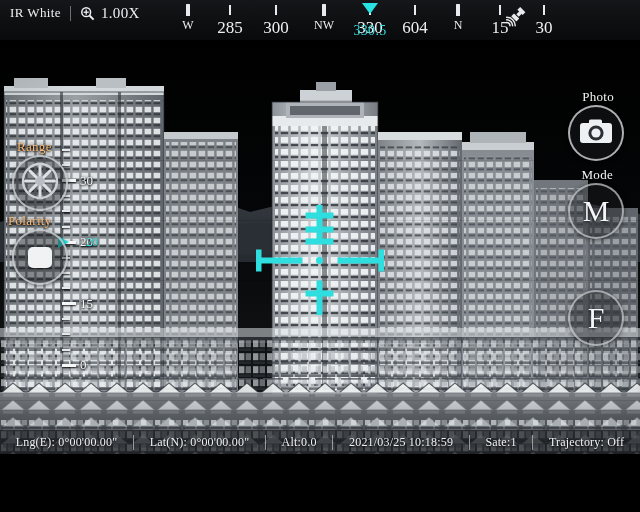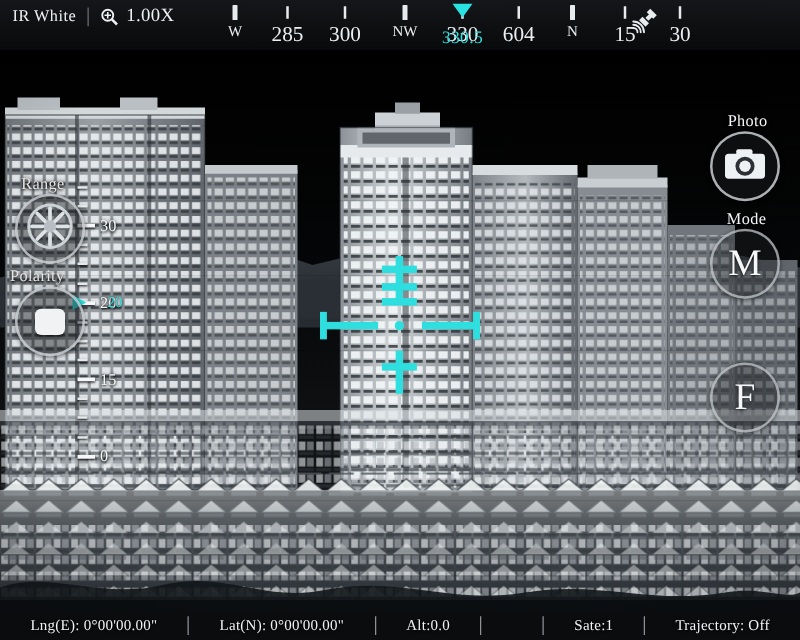--- a/index.html
+++ b/index.html
@@ -1,21 +1,21 @@
 <!DOCTYPE html>
 <html><head>
 <meta charset="utf-8">
 <style>
   html,body{margin:0;padding:0;background:#000;}
   body{
     width:640px;height:512px;overflow:hidden;
     font-family:"Liberation Serif", serif;
     -webkit-font-smoothing:antialiased;
   }
-  #app{position:relative;width:640px;height:512px;background:#000;overflow:hidden;}
+  #app{position:relative;width:640px;height:454px;background:#000;overflow:hidden;}
 
   
   #topbar{
     position:absolute;left:0;top:0;width:640px;height:40px;
     background:linear-gradient(180deg,#141619 0%,#0d0f11 55%,#090a0c 100%);
     z-index:40;
   }
   #topleft{position:absolute;left:10px;top:2px;display:flex;align-items:center;height:22px;color:#e9ecef;}
   .tl-label{font-size:13px;letter-spacing:.4px;color:#eef1f3;}
   .tl-sep{display:inline-block;width:1px;height:15px;background:#6a7075;margin:0 9px;}
@@ -48,21 +48,21 @@
   
   #video{position:absolute;left:0;top:40px;width:640px;height:448px;background:#000;overflow:hidden;}
   #scene{position:absolute;left:0;top:0;width:640px;height:448px;}
   #vignette{position:absolute;inset:0;pointer-events:none;
      background:radial-gradient(ellipse 125% 115% at 50% 48%, rgba(0,0,0,0) 45%, rgba(0,0,0,.30) 78%, rgba(0,0,0,.72) 100%);}
 
   
   #reticle{position:absolute;left:256px;top:165px;width:128px;height:110px;z-index:25;}
 
   
-  .ctrl-label{position:absolute;color:#e5e5e5;font-size:13px;letter-spacing:.3px;
+  .ctrl-label{position:absolute;color:#fdba74;font-size:13px;letter-spacing:.3px;
      text-shadow:0 1px 2px rgba(0,0,0,.95),0 0 4px rgba(0,0,0,.9);z-index:30;}
   .ctrl-btn{position:absolute;border-radius:50%;z-index:30;
      background:rgba(26,28,30,.46);
      border:2px solid rgba(212,217,221,.78);
      box-shadow:0 1px 4px rgba(0,0,0,.6);
      display:flex;align-items:center;justify-content:center;}
   #range-label{left:17px;top:139px;}
   #range-btn{left:12px;top:155px;width:52px;height:52px;}
   #polarity-label{left:8px;top:213px;}
   #polarity-btn{left:12px;top:229px;width:52px;height:52px;}
@@ -411,20 +411,21 @@
     <span class="bsep"></span>
     <span class="sp"></span>
     <span class="bb">Lat(N): 0°00'00.00"</span>
     <span class="sp"></span>
     <span class="bsep"></span>
     <span class="sp"></span>
     <span class="bb">Alt:0.0</span>
     <span class="sp"></span>
     <span class="bsep"></span>
     <span class="sp"></span>
+    <span class="bb">2021/03/25 10:18:59</span>
     <span class="sp"></span>
     <span class="bsep"></span>
     <span class="sp"></span>
     <span class="bb">Sate:1</span>
     <span class="sp"></span>
     <span class="bsep"></span>
     <span class="sp"></span>
     <span class="bb">Trajectory: Off</span>
     <span class="sp"></span>
   </div>

